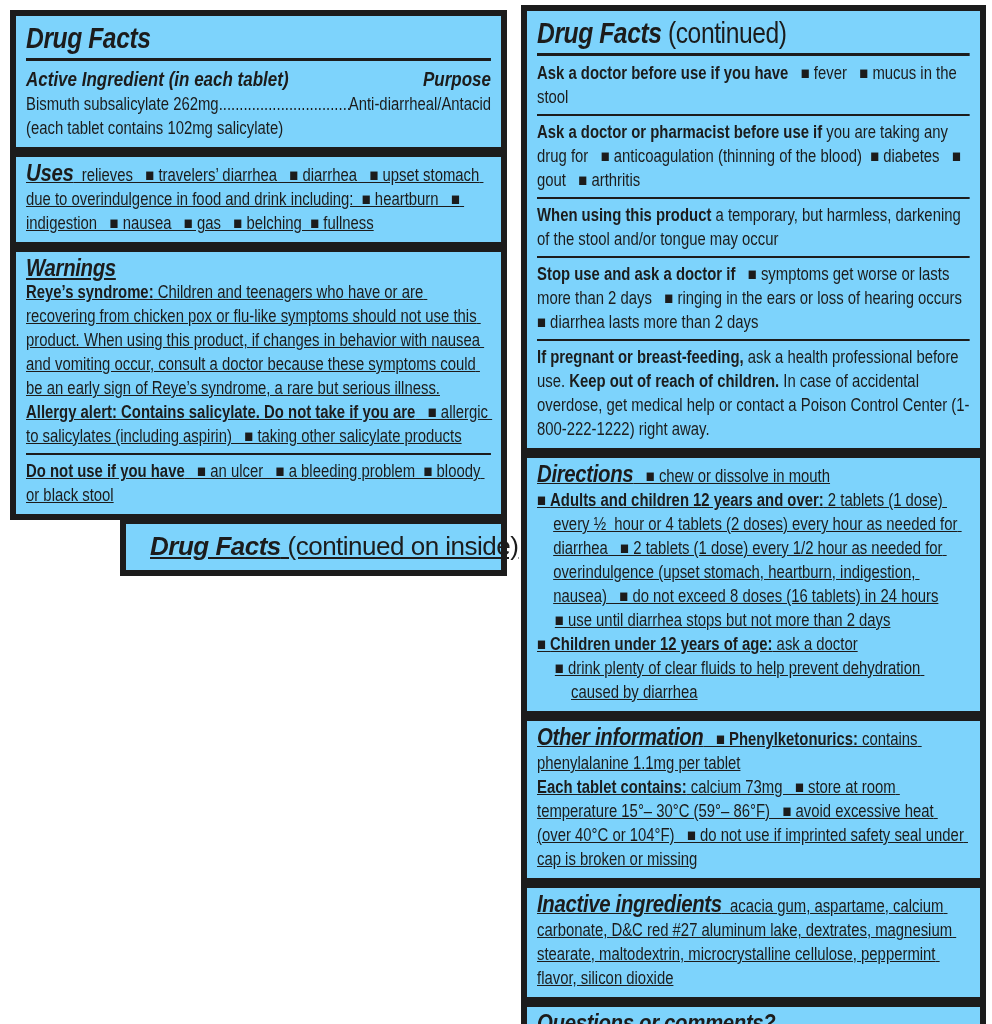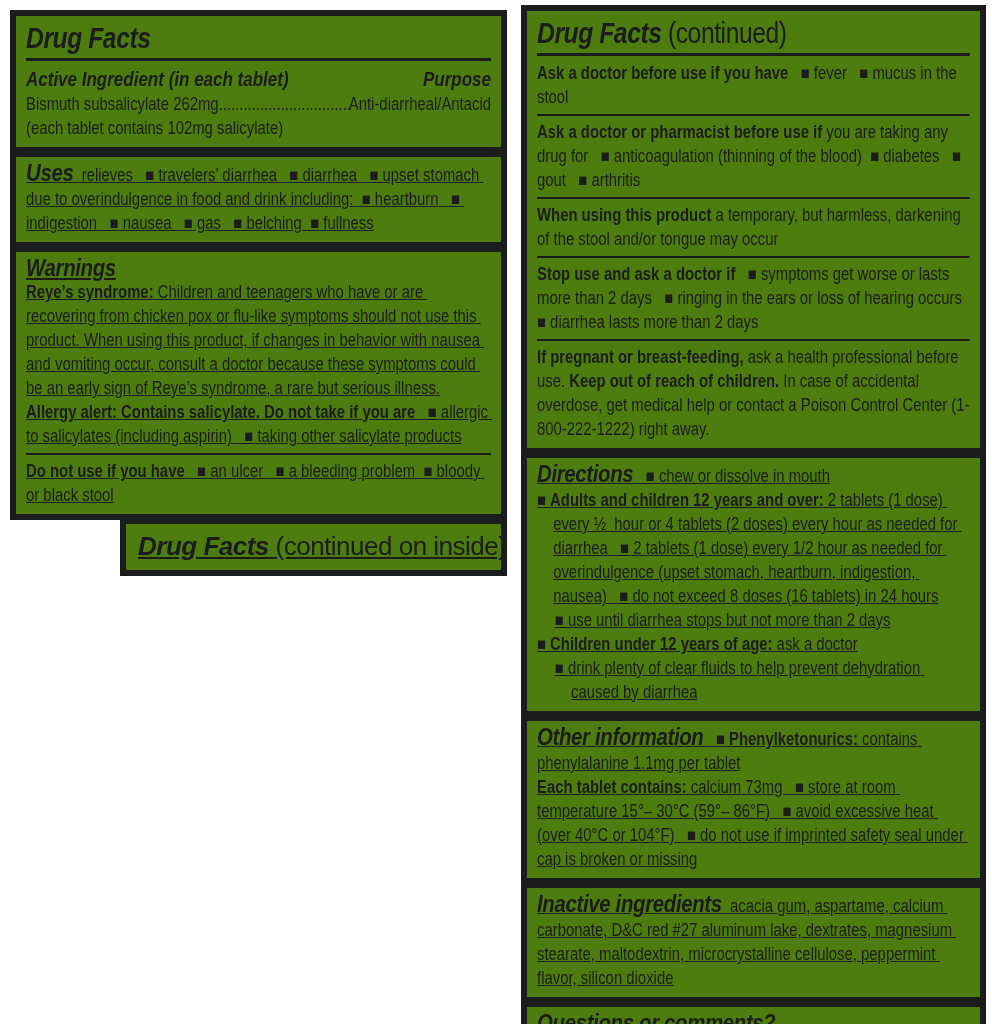--- a/index.html
+++ b/index.html
@@ -6,38 +6,38 @@
   body {
     width: 992px; height: 1024px; position: relative;
     background: #ffffff; color: #1c1c1c;
     font-family: "Liberation Sans", "DejaVu Sans", sans-serif;
     font-size: 17.5px; line-height: 24px;
     -webkit-font-smoothing: antialiased;
   }
   .col { position: absolute; }
   .col-left  { left: 10px; top: 10px; width: 497px; }
   .col-right { left: 521px; top: 5px;  width: 465px; }
-  .box { border: 6px solid #1c1c1c; background: #4d7c0f; box-sizing: border-box; }
+  .box { border: 6px solid #1c1c1c; background: #7dd3fc; box-sizing: border-box; }
   .box + .box { margin-top: -2px; text-decoration: underline; }
   .pad { padding: 4px 10px 7px 10px; overflow: hidden; }
   
   .sq { width: 117.65%; transform: scaleX(0.85); transform-origin: 0 0; }
   .h1 { font-size: 29px; line-height: 36px; font-weight: 700; font-style: italic; letter-spacing: -0.5px; white-space: nowrap; }
   .h1rule { border-bottom: 3px solid #1c1c1c; padding-bottom: 2px; margin-bottom: 5px; }
   .h2 { font-size: 24px; font-weight: 700; font-style: italic; letter-spacing: -0.4px; }
   .para { white-space: pre-wrap; }
   .sect + .sect { border-top: 2.5px solid #1c1c1c; margin-top: 5px; padding-top: 4px; }
   .ai-row { display: flex; justify-content: space-between; font-weight: 700; font-style: italic; font-size: 20px; line-height: 26px; }
   .lead-row { display: flex; }
   .lead-row .name, .lead-row .purp { white-space: nowrap; }
   .lead-row .dots { flex: 1; overflow: hidden; white-space: nowrap; }
   .dir-item { white-space: pre-wrap; padding-left: 19px; text-indent: -19px; }
   .dir-item.sub { padding-left: 40px; }
   .cont-box { width: 387px; margin-left: 110px; }
-  .cont-box .inner { padding: 5px 12px 7px 12px; border-radius: 23px; }
+  .cont-box .inner { padding: 5px 12px 7px 24px; border-radius: 23px; }
   .cont-box .h1 { font-size: 26px; line-height: 34px; }
 </style>
 </head>
 <body>
 
 <div class="col col-left">
 
   <div class="box">
     <div class="pad">
       <div class="sq">

